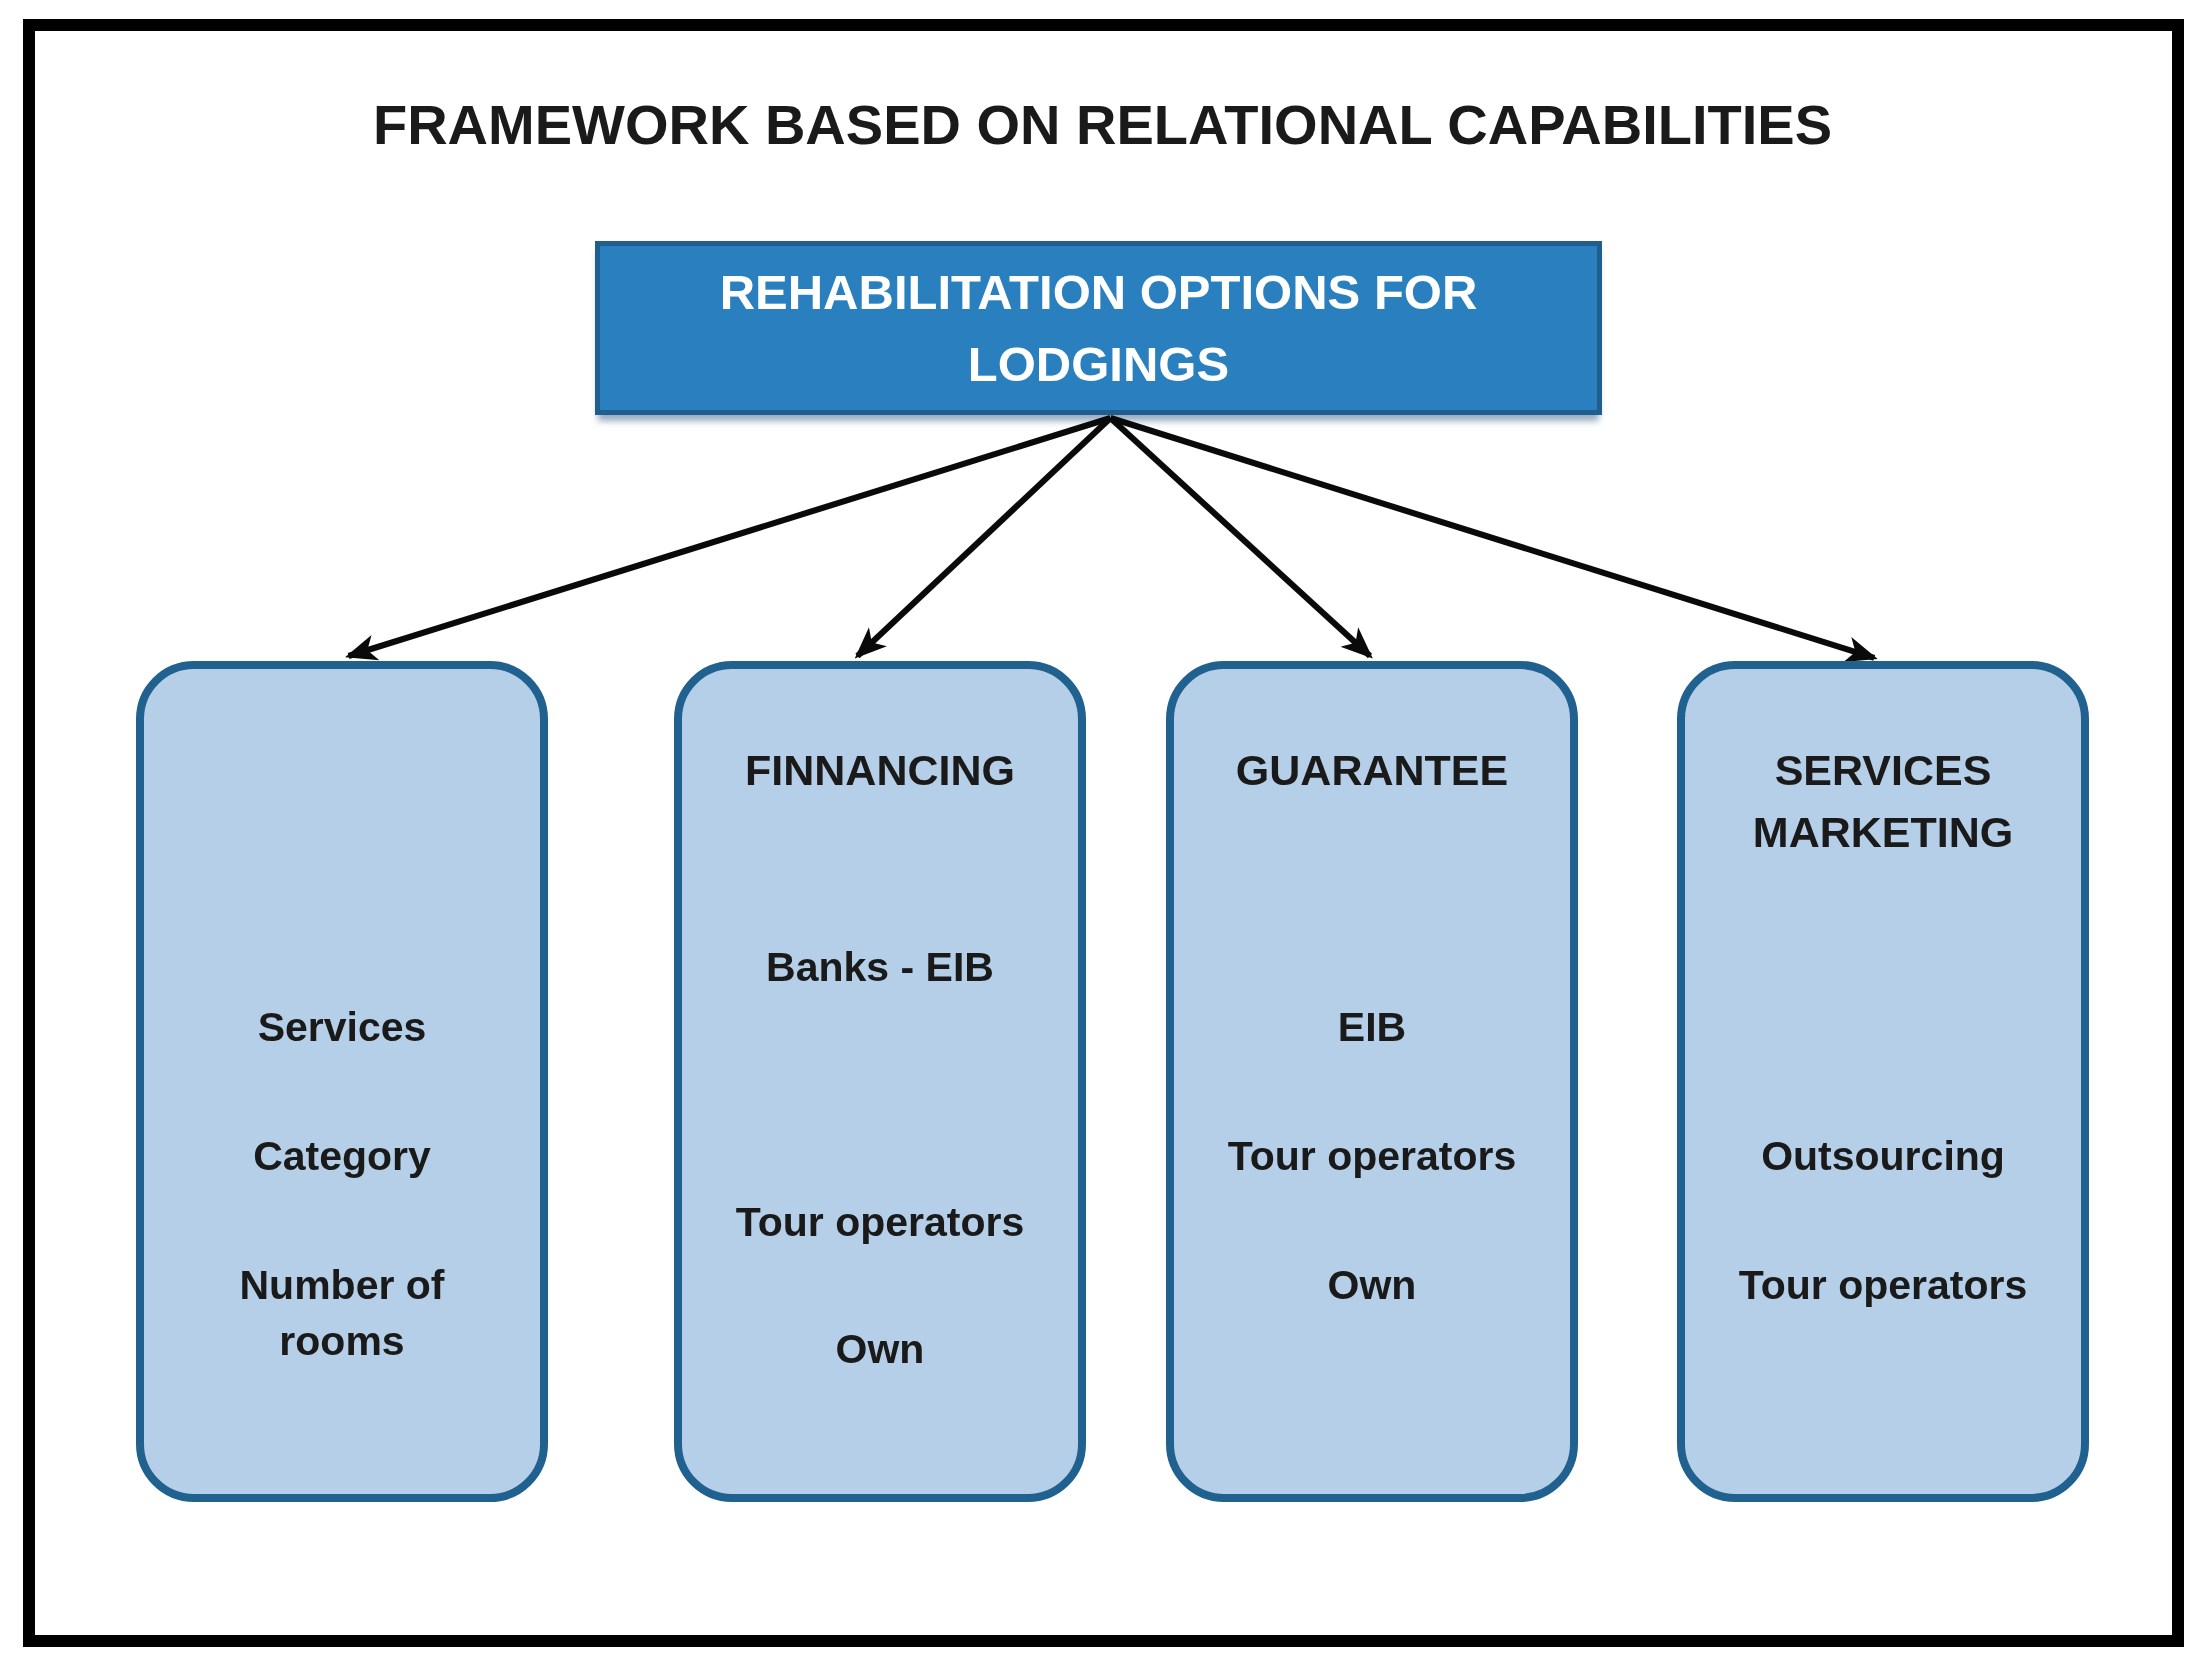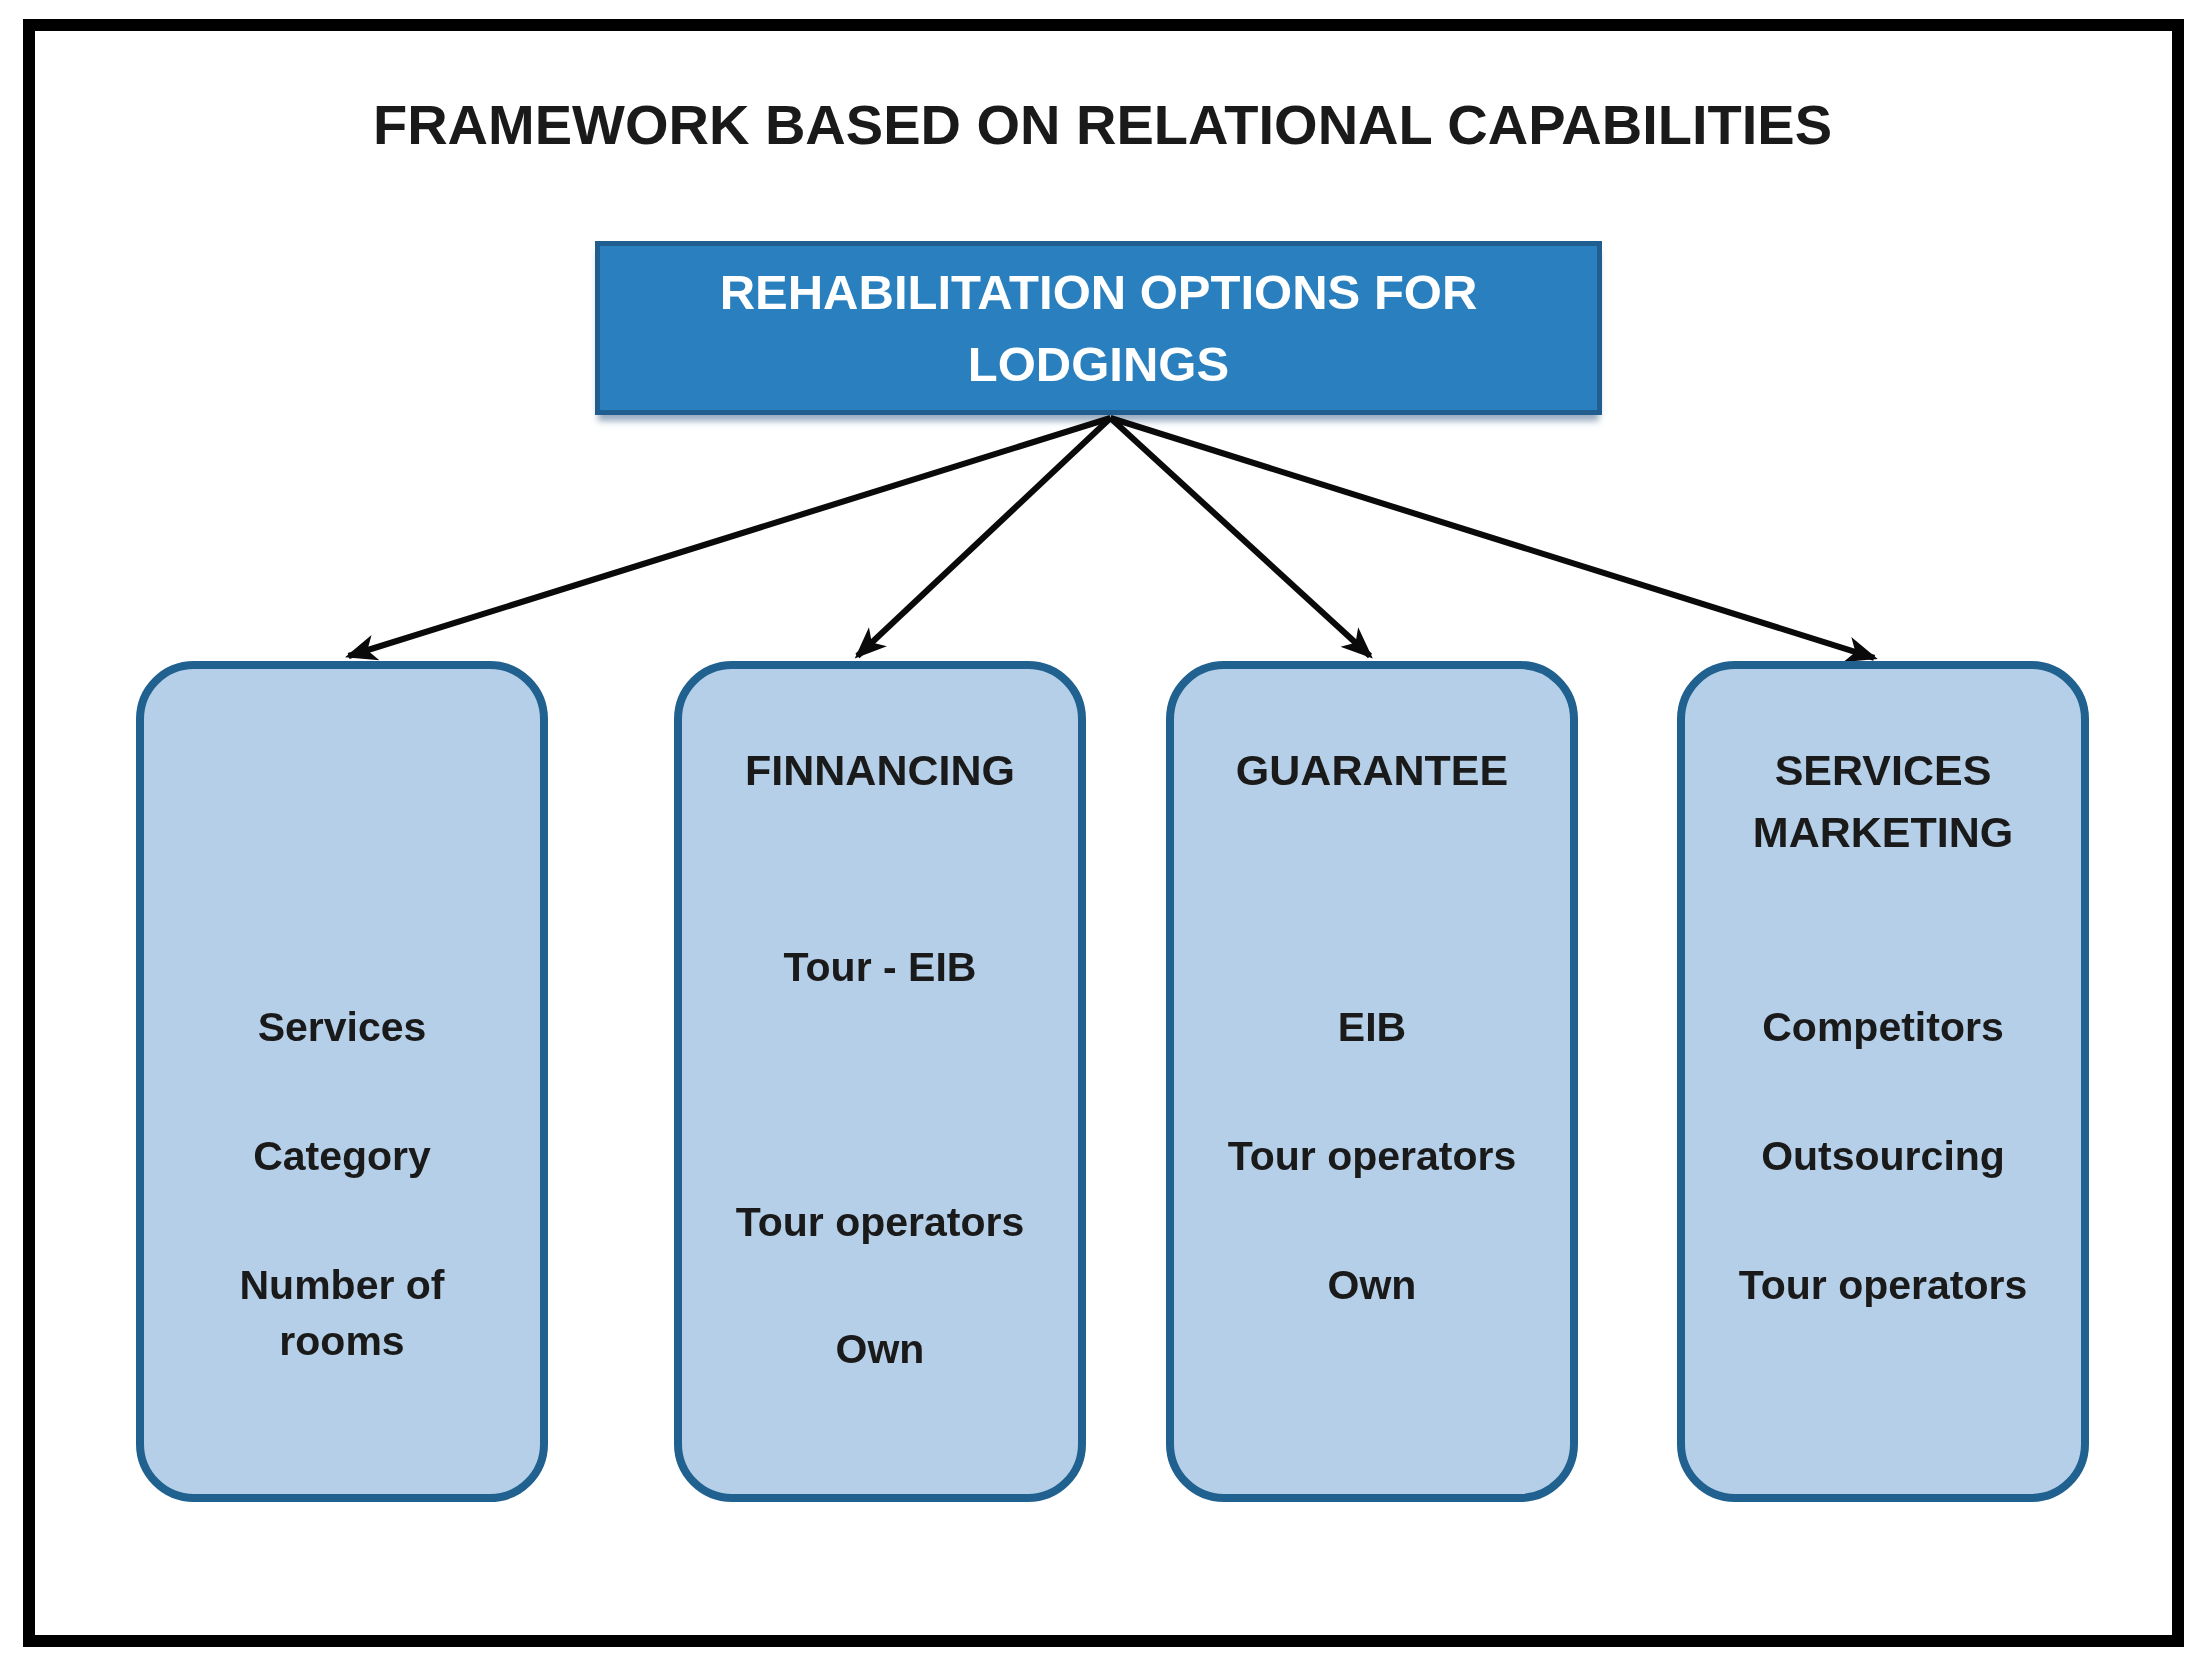--- a/index.html
+++ b/index.html
@@ -128,34 +128,33 @@
 
   <div class="col c1">
     <div class="item t3-0">Services</div>
     <div class="item t3-1">Category</div>
     <div class="item t3-2">Number of
 rooms</div>
   </div>
 
   <div class="col c2">
     <div class="heading">FINNANCING</div>
-    <div class="item t4-0">Tour - EIB</div>
+    <div class="item t4-0">Banks - EIB</div>
     <div class="item t4-2">Tour operators</div>
     <div class="item t4-3">Own</div>
   </div>
 
   <div class="col c3">
     <div class="heading">GUARANTEE</div>
     <div class="item t3-0">EIB</div>
     <div class="item t3-1">Tour operators</div>
     <div class="item t3-2">Own</div>
   </div>
 
   <div class="col c4">
     <div class="heading">SERVICES
 MARKETING</div>
-    <div class="item t3-0">Competitors</div>
     <div class="item t3-1">Outsourcing</div>
     <div class="item t3-2">Tour operators</div>
   </div>
 
 </div>
 
 
 </body></html>

